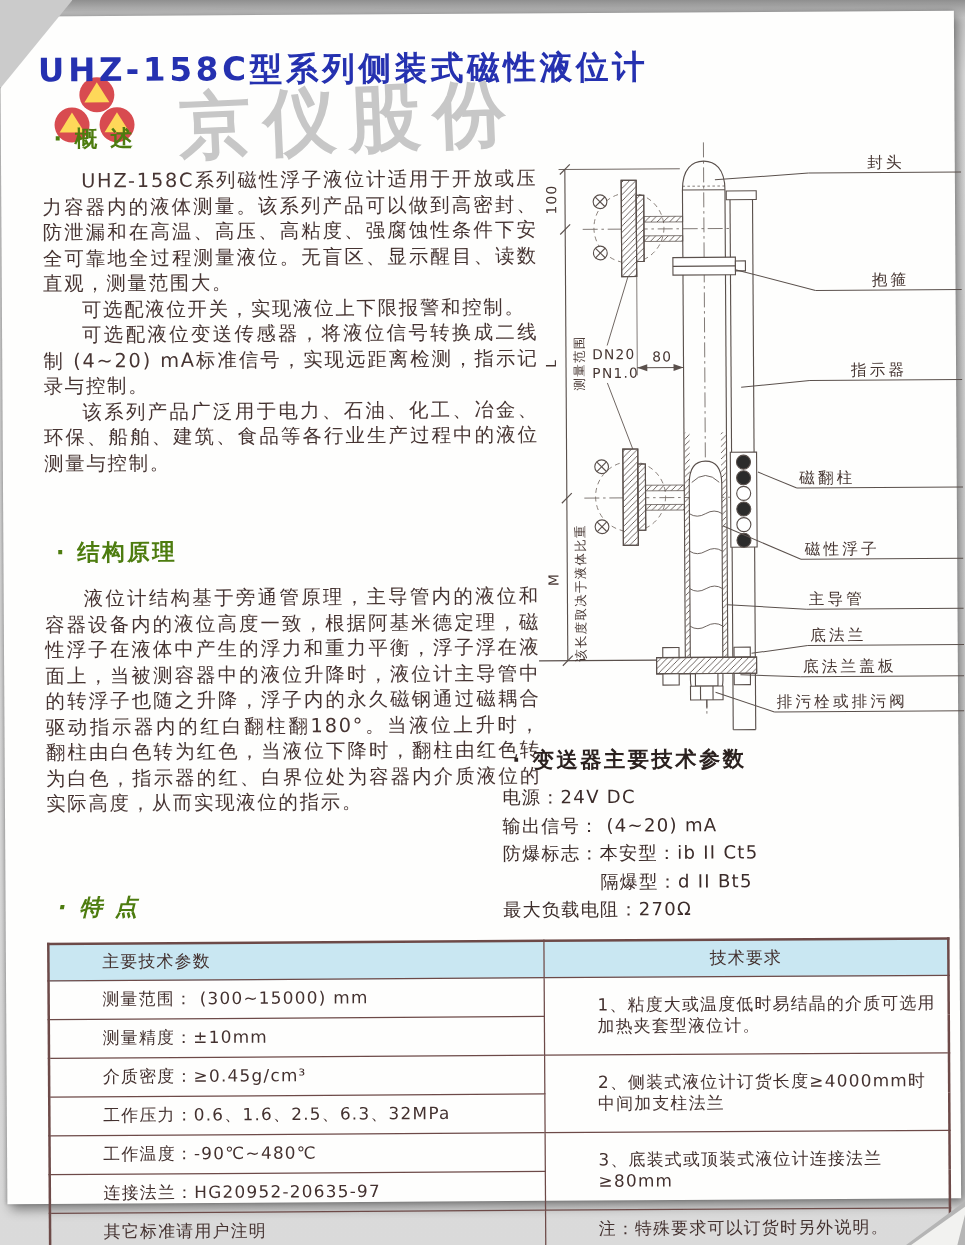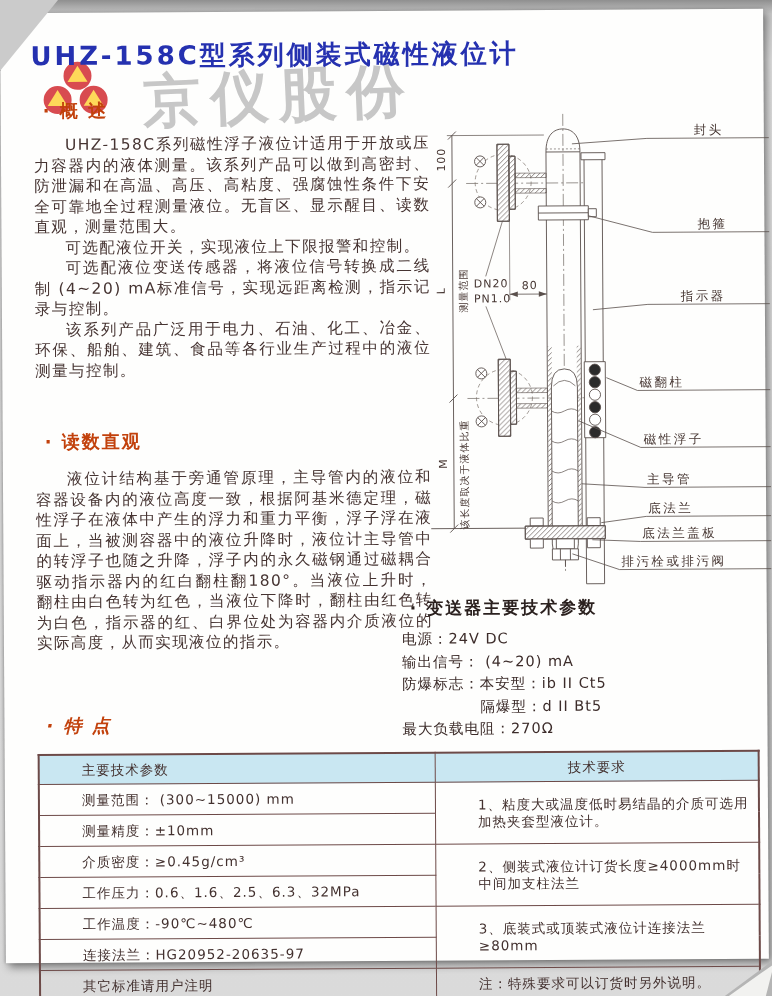--- a/index.html
+++ b/index.html
@@ -27,21 +27,21 @@
   .title{
     left:30px;top:26px;font-size:26px;font-weight:bold;color:#2531b0;
     letter-spacing:3px;white-space:nowrap;z-index:3;
   }
   .watermark-text{
     left:142px;top:46px;font-size:58px;font-weight:bold;color:#9b9b9b;
     opacity:.55;letter-spacing:10px;transform:rotate(-2.2deg);z-index:1;white-space:nowrap;
   }
   .logo{left:38px;top:44px;z-index:1;opacity:.85;}
   .heading{
-    font-size:18px;font-weight:bold;color:#c2410c;letter-spacing:2px;z-index:3;white-space:nowrap;
+    font-size:18px;font-weight:bold;color:#4d7c0f;letter-spacing:2px;z-index:3;white-space:nowrap;
   }
   .h-overview{left:42px;top:86px;}
   .h-structure{left:42px;top:417px;}
   .h-features{left:42px;top:701px;font-style:italic;}
   .bodycol{
     left:33px;width:396px;color:#463432;font-size:15.5px;line-height:20.5px;
     letter-spacing:1.4px;text-align:justify;z-index:2;
   }
   .bodycol p{margin:0;text-indent:2em;}
   .col-overview{top:122px;}
@@ -85,21 +85,21 @@
     <polygon points="19,33 29,49 9,49" fill="#ffd23d"></polygon>
     <circle cx="55" cy="43" r="14" fill="#d22c33"></circle>
     <polygon points="55,33 65,49 45,49" fill="#ffd23d"></polygon>
   </svg>
 
   <div class="abs watermark-text">京仪股份</div>
 
   <div class="abs title">UHZ-158C型系列侧装式磁性液位计</div>
 
   <div class="abs heading h-overview">· 概 述</div>
-  <div class="abs heading h-structure">· 读数直观</div>
+  <div class="abs heading h-structure">· 结构原理</div>
   <div class="abs heading h-features">· 特 点</div>
 
   <div class="abs bodycol col-overview">
     <p>UHZ-158C系列磁性浮子液位计适用于开放或压力容器内的液体测量。该系列产品可以做到高密封、防泄漏和在高温、高压、高粘度、强腐蚀性条件下安全可靠地全过程测量液位。无盲区、显示醒目、读数直观，测量范围大。</p>
     <p>可选配液位开关，实现液位上下限报警和控制。</p>
     <p>可选配液位变送传感器，将液位信号转换成二线制 (4~20) mA标准信号，实现远距离检测，指示记录与控制。</p>
     <p>该系列产品广泛用于电力、石油、化工、冶金、环保、船舶、建筑、食品等各行业生产过程中的液位测量与控制。</p>
   </div>
 
   <div class="abs bodycol col-structure">

